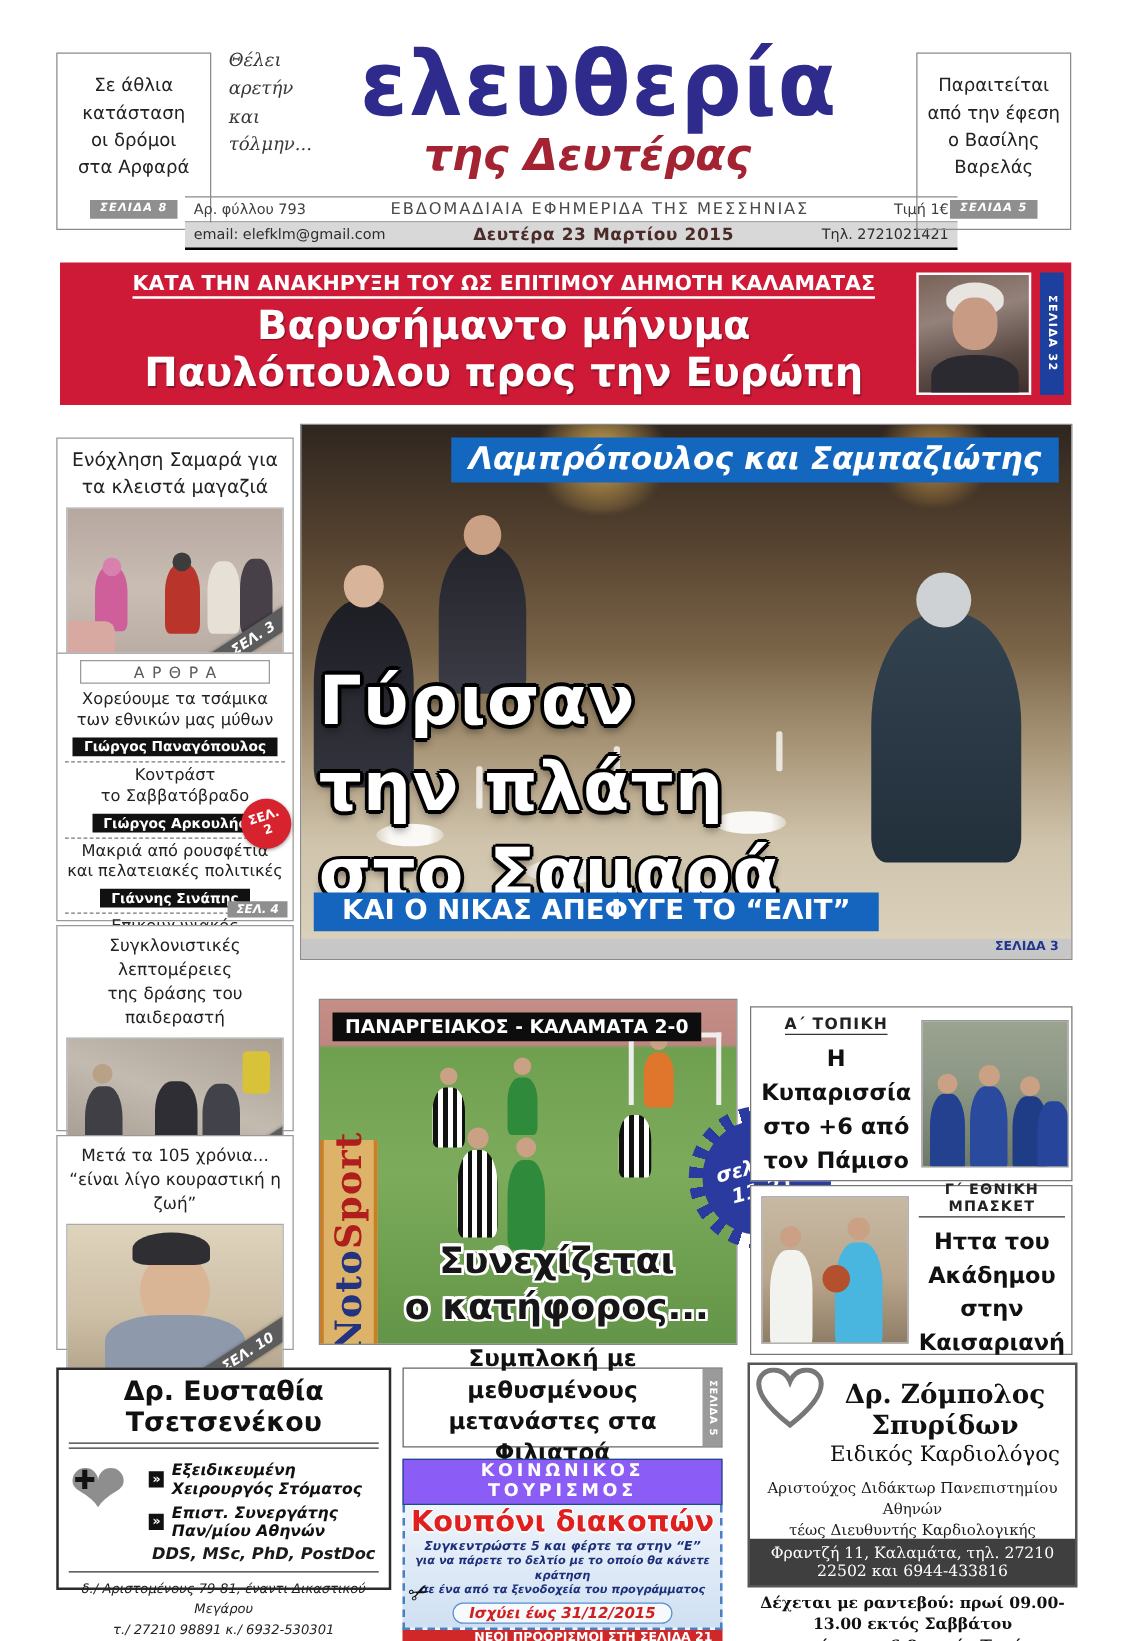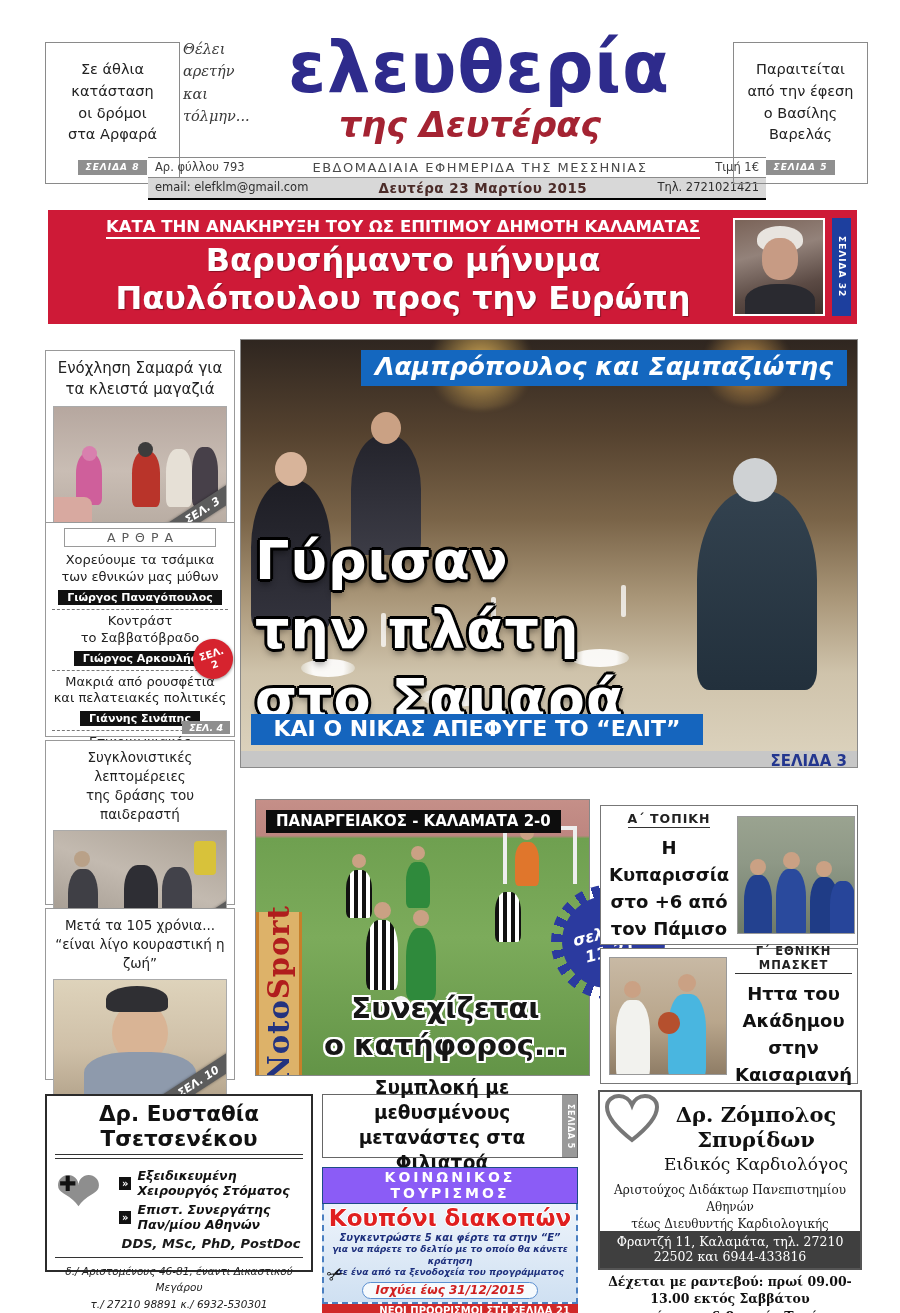--- a/index.html
+++ b/index.html
@@ -3,21 +3,21 @@
 <meta charset="utf-8">
 <style>
   * { margin:0; padding:0; box-sizing:border-box; }
   html,body { background:#ffffff; }
   body { font-family:"DejaVu Sans","Liberation Sans",sans-serif; color:#1a1a1a; }
   .page { position:relative; width:900px; height:1313px; background:#fff; overflow:hidden; margin:0 auto; }
   .abs { position:absolute; }
   .pre { white-space:pre-line; }
 
   
-  .tease-box { width:135px; height:142px; border:1.5px solid #8a8a8a; display:flex; flex-direction:column; align-items:center; justify-content:space-between; padding:16px 4px 8px; text-align:center; font-size:14.5px; line-height:1.5; color:#222; }
+  .tease-box { width:124px; height:142px; border:1.5px solid #8a8a8a; display:flex; flex-direction:column; align-items:center; justify-content:space-between; padding:16px 4px 8px; text-align:center; font-size:14.5px; line-height:1.5; color:#222; }
   .box-tl { left:45px; top:42px; }
   .box-tr { left:733px; top:42px; }
   .page-chip { background:#8f8f8f; color:#fff; font-size:9px; font-weight:bold; letter-spacing:1px; padding:1px 8px; font-style:italic; }
 
   .tagline { left:183px; top:38px; width:85px; font-family:"DejaVu Serif","Liberation Serif",serif; font-style:italic; font-size:14.5px; line-height:1.55; color:#3a3a3a; }
   .logo { left:248px; top:30px; width:462px; text-align:center; font-size:72px; font-weight:900; color:#2e2b8c; letter-spacing:1px; transform:scaleX(.95); line-height:1.05; }
   .sublogo { left:300px; top:105px; width:340px; text-align:center; font-size:35px; font-weight:bold; font-style:italic; color:#a42332; }
 
   .inforows { left:148px; top:157px; width:618px; font-size:11.5px; }
   .inforow { display:flex; justify-content:space-between; align-items:flex-start; padding:2px 7px; }
@@ -59,21 +59,21 @@
   .ar-sel4 { position:absolute; right:4px; bottom:2px; background:#8f8f8f; color:#fff; font-size:9.5px; font-weight:bold; font-style:italic; padding:1px 7px; }
 
   
   .main-photo { left:240px; top:339px; width:618px; height:429px; border:1.5px solid #8a8a8a; overflow:hidden;
     background:linear-gradient(180deg,#2f2620 0%,#55422f 22%,#7a6448 42%,#a89577 60%,#cfc3ab 78%,#ddd4bf 100%); }
   .mp-glow { position:absolute; border-radius:50%; filter:blur(2px); }
   .mp-banner { position:absolute; top:10px; right:10px; background:#1467bf; color:#fff; font-style:italic; font-weight:bold; font-size:25px; padding:2px 14px 5px; }
   .mp-headline { position:absolute; left:14px; top:186px; font-size:54px; font-weight:800; color:#fff; line-height:1.28; letter-spacing:1px;
     text-shadow:-3px 0 #000,3px 0 #000,0 -3px #000,0 3px #000,-2px -2px #000,2px 2px #000,-2px 2px #000,2px -2px #000,0 5px 7px rgba(0,0,0,.45); }
   .mp-subbanner { position:absolute; left:10px; bottom:22px; width:452px; background:#1565be; color:#fff; font-weight:bold; font-size:22px; text-align:center; padding:2px 0 4px; }
-  .mp-credit { position:absolute; left:0; right:0; bottom:0; height:16px; background:#c7c7c7; color:#23368f; font-size:15px; font-weight:bold; text-align:right; padding:1px 10px 0 0; }
+  .mp-credit { position:absolute; left:0; right:0; bottom:0; height:16px; background:#c7c7c7; color:#23368f; font-size:10px; font-weight:bold; text-align:right; padding:1px 10px 0 0; }
   .suit { position:absolute; background:linear-gradient(180deg,#23232b,#3c3c46); border-radius:45% 45% 10% 10%; }
   .plate { position:absolute; background:radial-gradient(circle,#fff 55%,#d8d2c2 100%); border-radius:50%; opacity:.9; }
   .glass { position:absolute; width:5px; background:rgba(255,255,255,.75); border-radius:2px; }
 
   
   .sports-photo { left:255px; top:799px; width:335px; height:277px; border:1px solid #888; overflow:hidden;
     background:linear-gradient(180deg,#c58f88 0%,#bd8680 13%,#6fa050 14%,#7cab5b 50%,#639447 100%); }
   .sp-chip { position:absolute; top:10px; left:10px; background:#0d0d0d; color:#fff; font-weight:bold; font-size:15px; padding:2px 10px 3px; }
   .goal { position:absolute; right:12px; top:26px; width:74px; height:58px; border-top:4px solid #eee; border-left:4px solid #eee; border-right:4px solid #eee; }
   .noto-strip { position:absolute; left:0; top:112px; bottom:0; width:46px; background:#ddb269; border-left:3px solid #c77f2a; border-right:3px solid #c77f2a; display:flex; align-items:center; justify-content:center; }
@@ -352,21 +352,21 @@
           <span class="bullet-text">Εξειδικευμένη Χειρουργός Στόματος</span>
         </div>
         <div class="bullet-row">
           <span class="bullet-icon">»</span>
           <span class="bullet-text">Επιστ. Συνεργάτης Παν/μίου Αθηνών</span>
         </div>
         <div class="dent-dds">DDS, MSc, PhD, PostDoc</div>
       </div>
     </div>
     <div class="dent-rule"></div>
-    <div class="dent-line">δ./ Αριστομένους 46-81, έναντι Δικαστικού Μεγάρου</div>
+    <div class="dent-line">δ./ Αριστομένους 79-81, έναντι Δικαστικού Μεγάρου</div>
     <div class="dent-line">τ./ 27210 98891   κ./ 6932-530301</div>
     <div class="dent-line">e./ efitsetsen@gmail.com</div>
   </div>
 
   <div class="abs ad-filiatra pre">
     <span class="pre">Συμπλοκή με μεθυσμένους
 μετανάστες στα Φιλιατρά</span>
     <div class="fil-strip">ΣΕΛΙΔΑ 5</div>
   </div>
 

